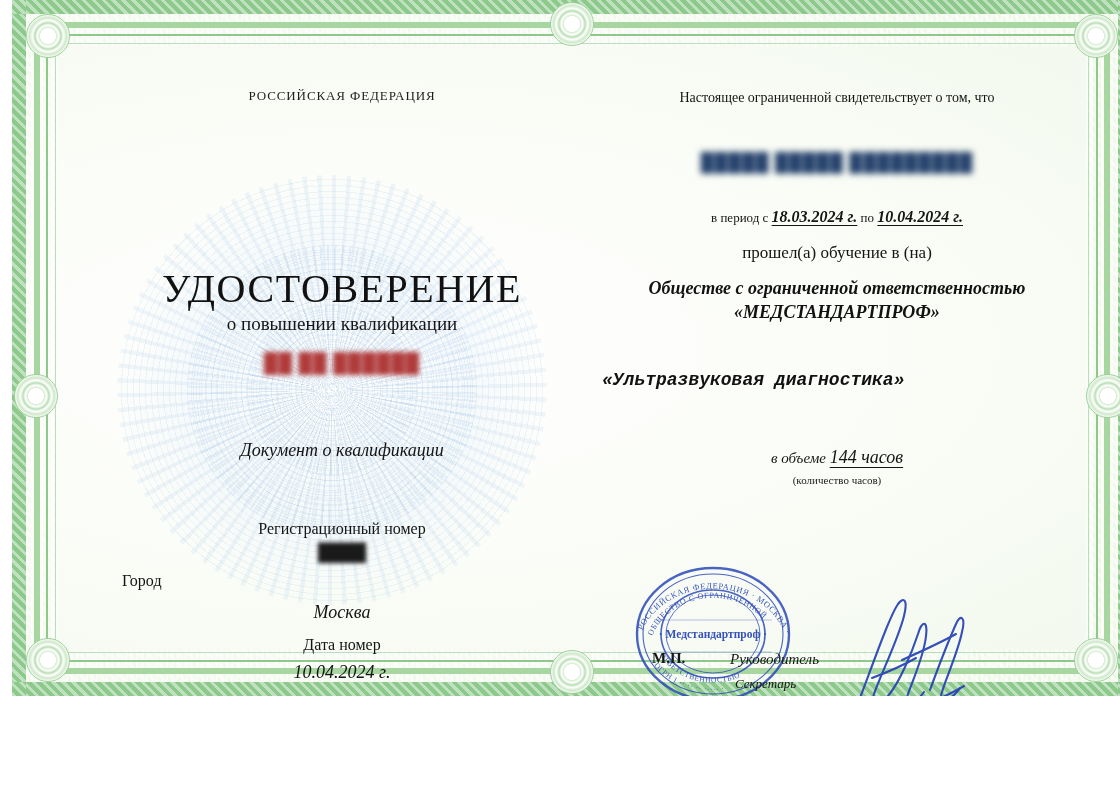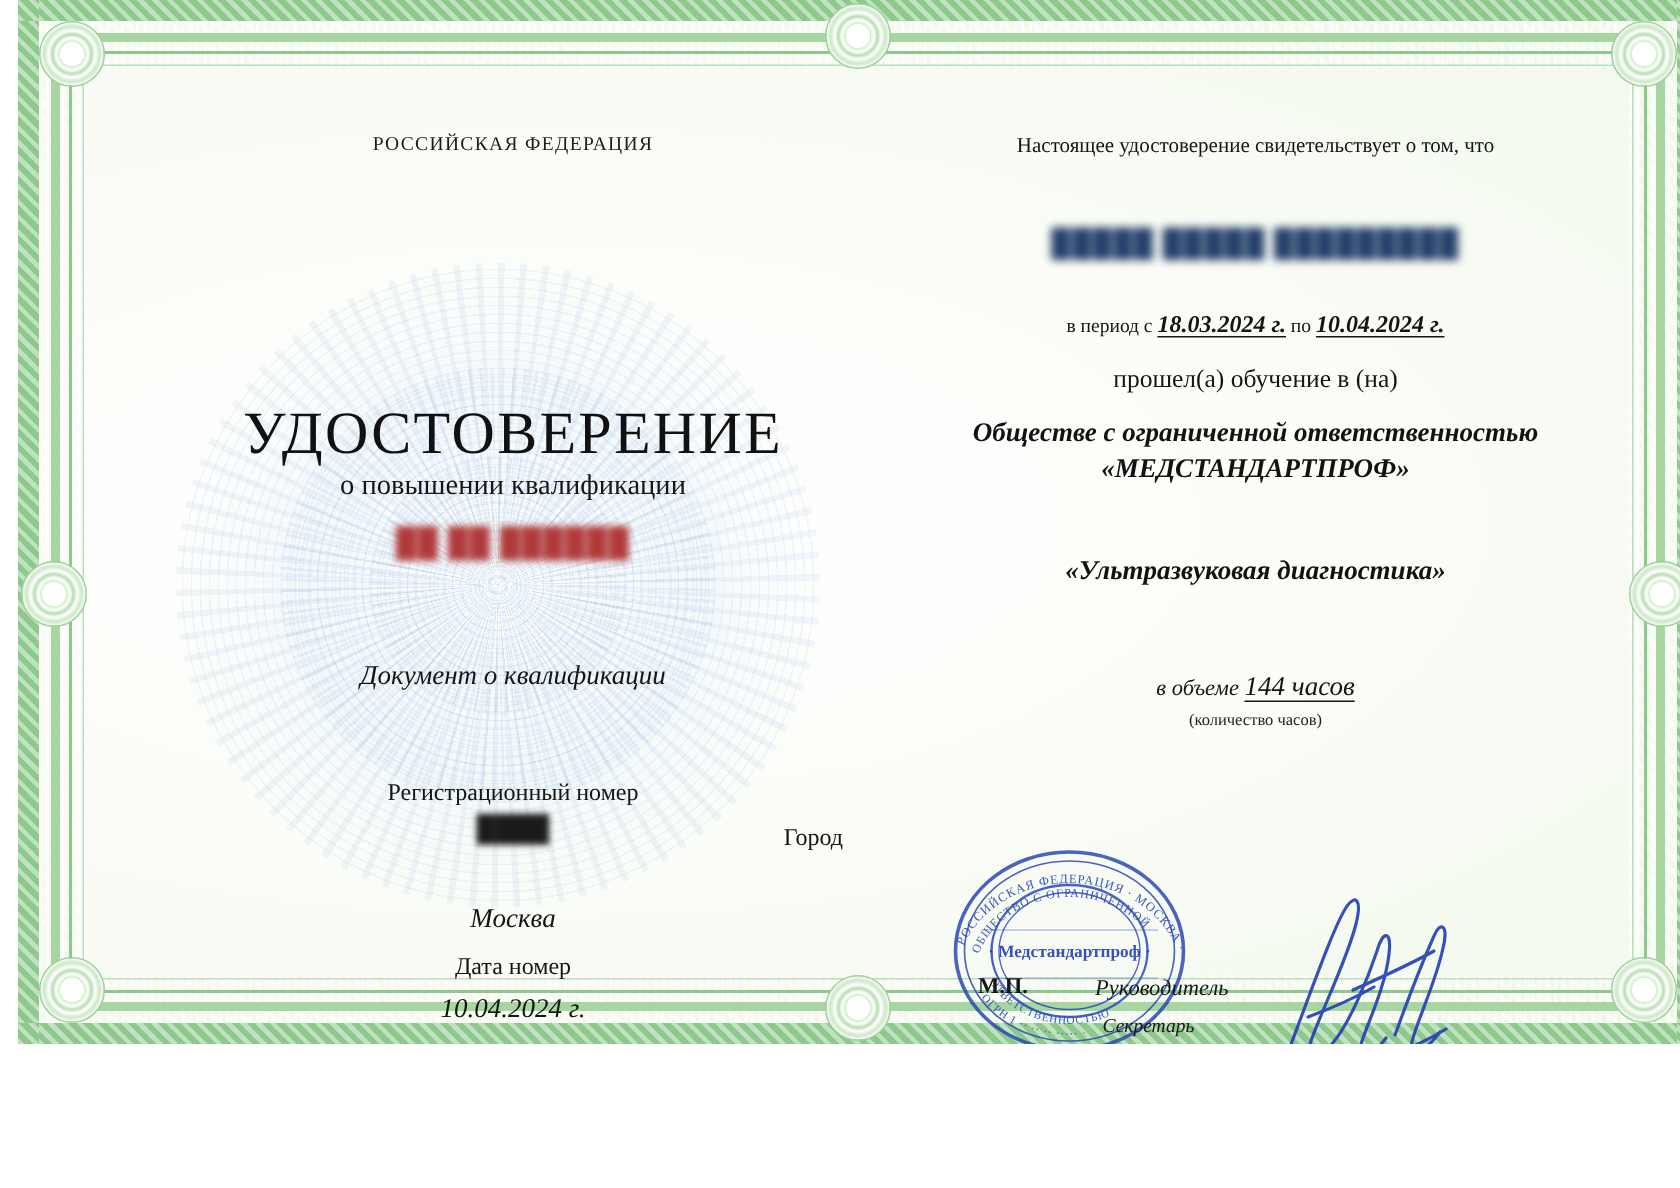--- a/index.html
+++ b/index.html
@@ -207,23 +207,23 @@
     left: 110px; top: 543px;
     width: 440px;
     text-align: center;
     font-size: 17px;
     font-weight: bold;
     color: #1a1a1a;
     filter: blur(2.2px);
   }
 
   .city-label {
-    left: 110px; top: 550px;
-    width: 440px;
-    text-align: right;
+    left: 110px; top: 572px;
+    width: 440px;
+    text-align: left;
     font-size: 16px;
     color: #141414;
     font-family: Liberation Serif, serif;
   }
   .city-value {
     left: 110px; top: 602px;
     width: 440px;
     text-align: center;
     font-size: 18px;
     font-style: italic;
@@ -299,25 +299,25 @@
     left: 590px; top: 363px;
     width: 470px;
     text-align: center;
     font-size: 15px;
     font-style: italic;
     color: #151515;
   }
   .r-prog-name {
     left: 590px; top: 370px;
     width: 470px;
-    text-align: center;
     font-size: 18px;
     font-weight: bold;
     font-style: italic;
     color: #121212;
+    font-family: Liberation Mono, monospace;
   }
   .r-volume {
     left: 590px; top: 447px;
     width: 470px;
     text-align: center;
     font-size: 15px;
     font-style: italic;
     color: #151515;
   }
   .r-volume .u {
@@ -409,21 +409,21 @@
 
   <div class="txt reg-label">Регистрационный номер</div>
   <div class="txt reg-value">████</div>
 
   <div class="txt city-label">Город</div>
   <div class="txt city-value">Москва</div>
 
   <div class="txt issue-label">Дата номер</div>
   <div class="txt issue-value">10.04.2024 г.</div>
 
-  <div class="txt r-intro">Настоящее удостоверение свидетельствует о том,  что</div>
+  <div class="txt r-intro">Настоящее ограниченной свидетельствует о том,  что</div>
   <div class="txt r-name">█████ █████ █████████</div>
 
   <div class="txt r-period">
     <span>в период с</span>
     <span class="u">18.03.2024 г.</span>
     <span>по</span>
     <span class="u">10.04.2024 г.</span>
   </div>
 
   <div class="txt r-passed">прошел(а) обучение в (на)</div>

